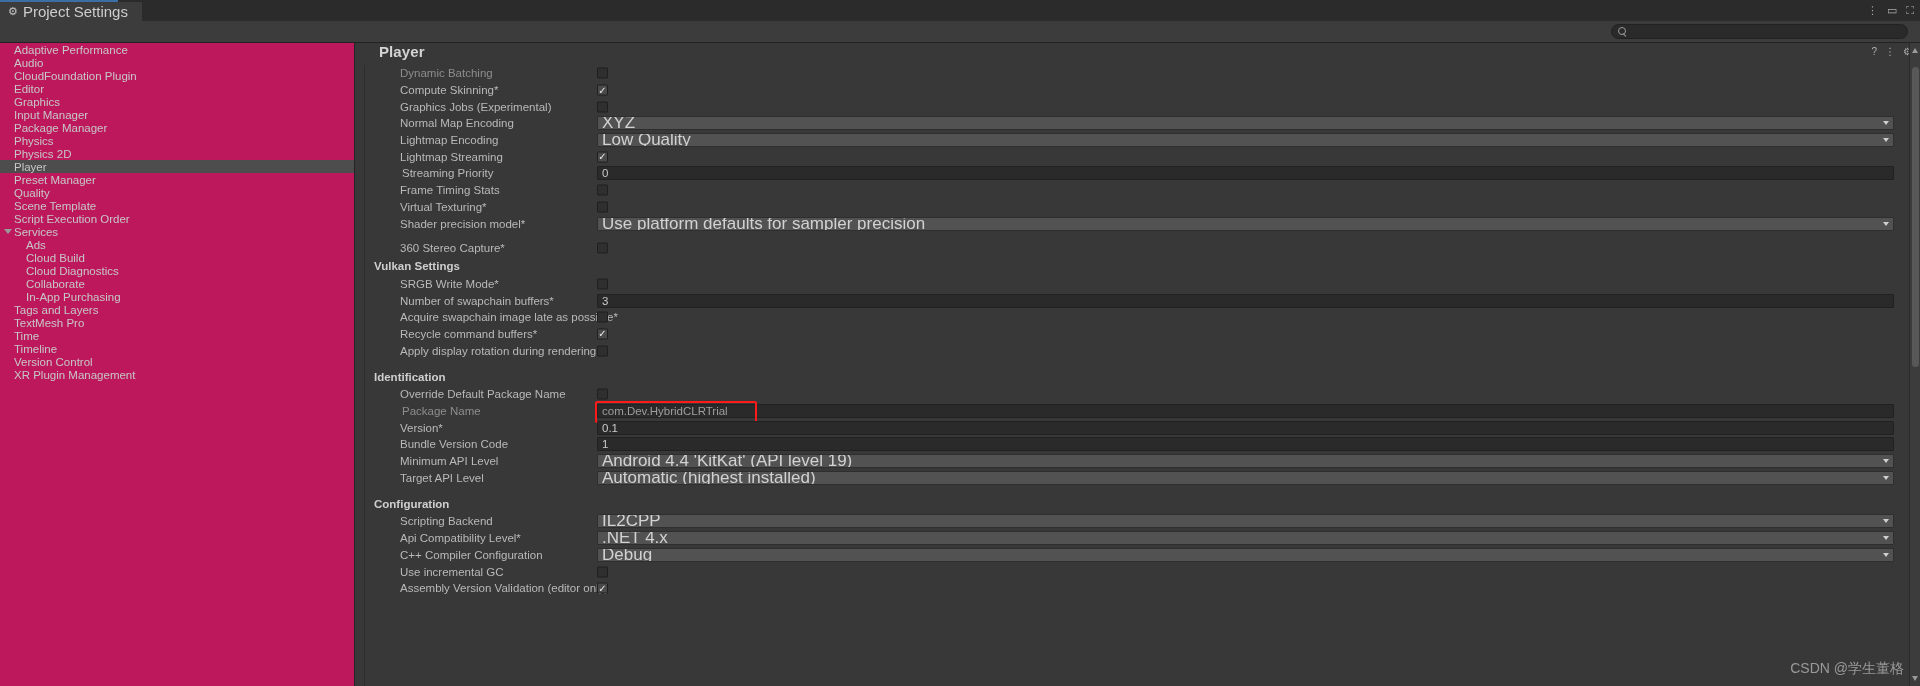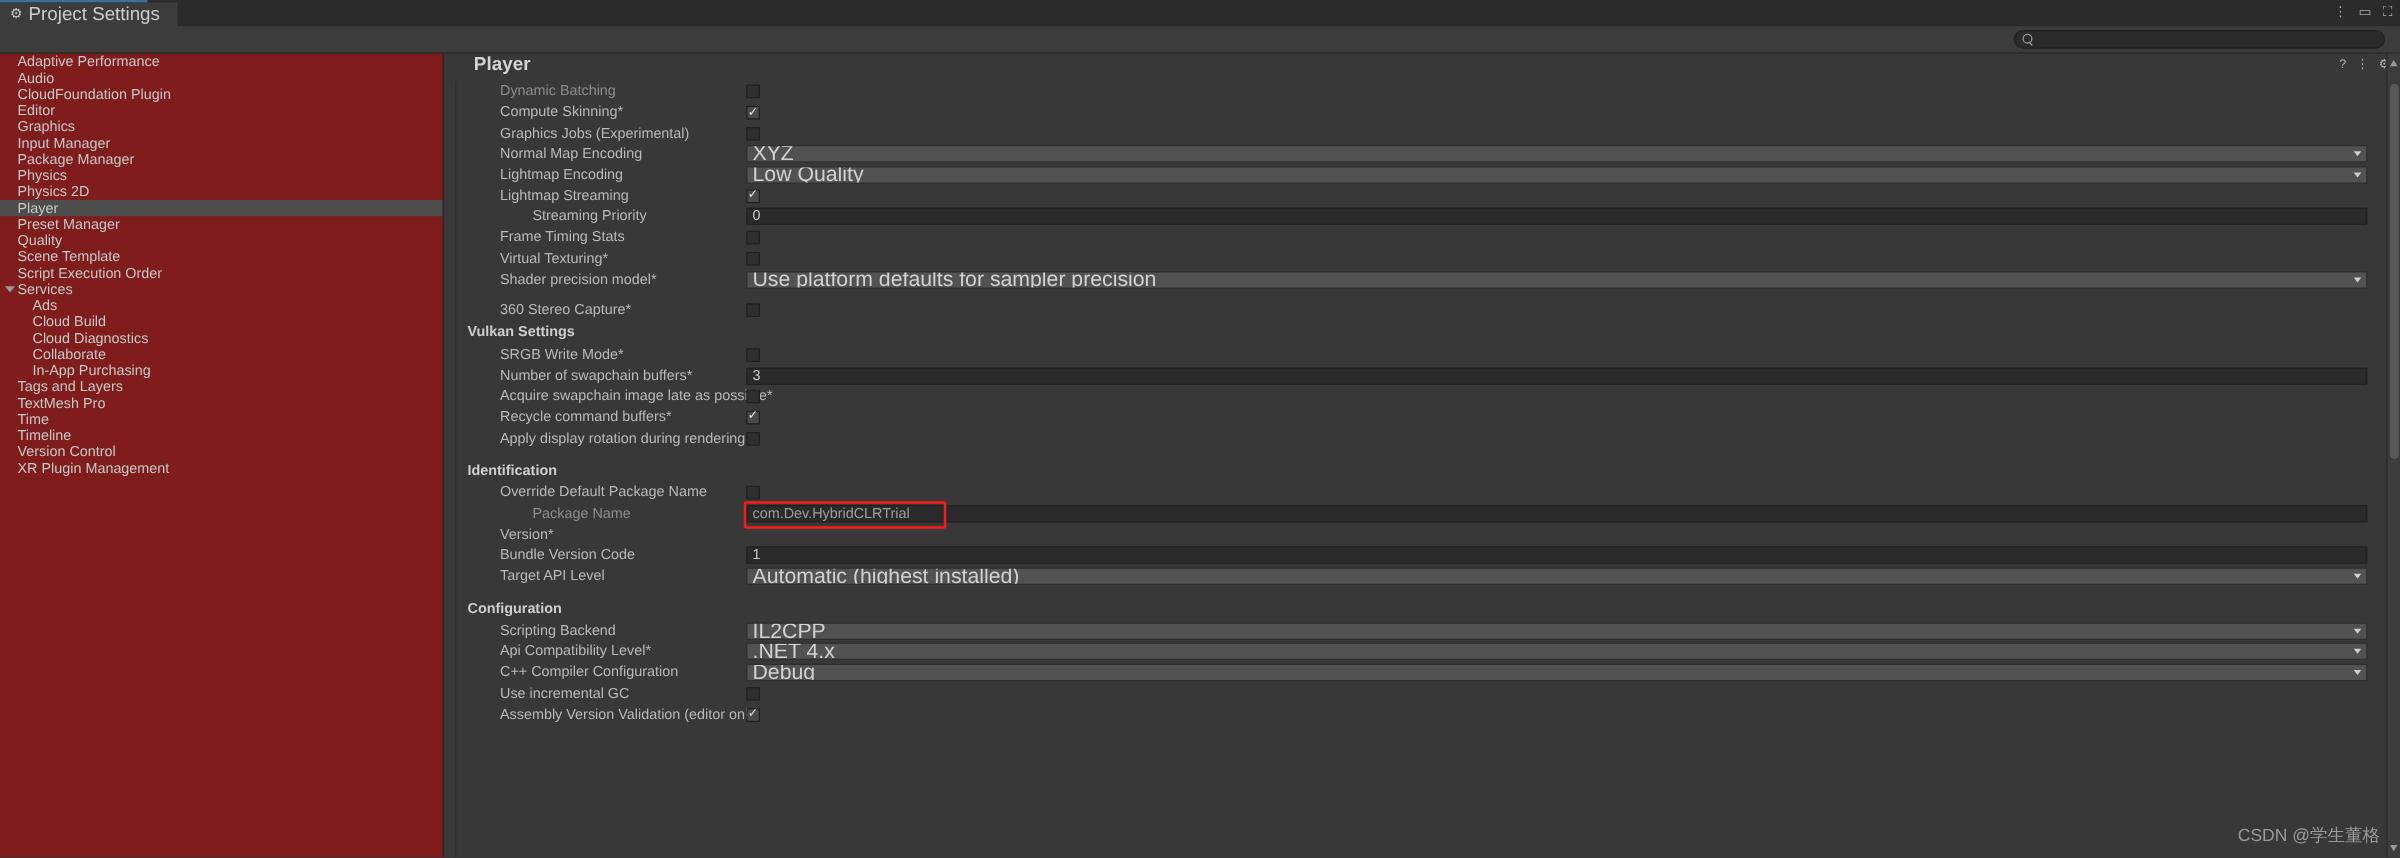--- a/index.html
+++ b/index.html
@@ -53,21 +53,21 @@
   }
   #searchbox input {
     flex: 1; background: transparent; border: none; outline: none;
     color: #c8c8c8; font-size: 10.5px; font-family: "Liberation Sans", sans-serif;
     padding-left: 4px;
   }
 
   
   #sidebar {
     position: absolute; left: 0; top: 43px; width: 355px; height: 643px;
-    background: #7f1d1d; border-right: 1px solid #242424; overflow: hidden;
+    background: #be185d; border-right: 1px solid #242424; overflow: hidden;
   }
   .side-item {
     height: 13px; display: flex; align-items: center;
     font-size: 11.5px; color: #c7c7c7; white-space: nowrap;
     padding-left: 14px; position: relative;
   }
   .side-item.child { padding-left: 26px; }
   .side-item.selected { background: #4d4d4d; }
   .side-item .arrow {
     position: absolute; left: 4px; top: 4px;
@@ -102,21 +102,21 @@
     overflow: hidden;
   }
   .row {
     position: relative; height: 16.7px; display: flex; align-items: center;
   }
   .row .lbl {
     font-size: 11.5px; color: #b9b9b9; white-space: nowrap;
     position: absolute; top: 50%; transform: translateY(-50%);
   }
   .row .lbl.i2 { left: 34px; }
-  .row .lbl.i3 { left: 60px; }
+  .row .lbl.i3 { left: 36px; }
   .row .lbl.dim { color: #8d8d8d; }
   .section-hdr {
     font-size: 11.5px; font-weight: bold; color: #cfcfcf;
     position: absolute; left: 8px; top: 50%; transform: translateY(-50%);
   }
   .row.section { height: 19px; }
   .row.spacer { height: 8px; }
 
   .field { position: absolute; left: 231px; top: 50%; transform: translateY(-50%); }
 
@@ -424,25 +424,37 @@
         </div>
         <div class="row">
           <div class="lbl i3 dim">Package Name</div>
           <div class="field">
             <div class="tin dim">com.Dev.HybridCLRTrial</div>
             <div class="hl-box" style="left: -2px; top: -3px; width: 162px; height: 22px; border-color: rgb(255, 26, 26);"></div>
           </div>
         </div>
         <div class="row">
           <div class="lbl i2">Version*</div>
+          <div class="field">
+            <div class="tin">0.1</div>
+          </div>
         </div>
         <div class="row">
           <div class="lbl i2">Bundle Version Code</div>
           <div class="field">
             <div class="tin">1</div>
+          </div>
+        </div>
+        <div class="row">
+          <div class="lbl i2">Minimum API Level</div>
+          <div class="field">
+            <div class="pop">
+              <span>Android 4.4 'KitKat' (API level 19)</span>
+              <span class="caret"></span>
+            </div>
           </div>
         </div>
         <div class="row">
           <div class="lbl i2">Target API Level</div>
           <div class="field">
             <div class="pop">
               <span>Automatic (highest installed)</span>
               <span class="caret"></span>
             </div>
           </div>

